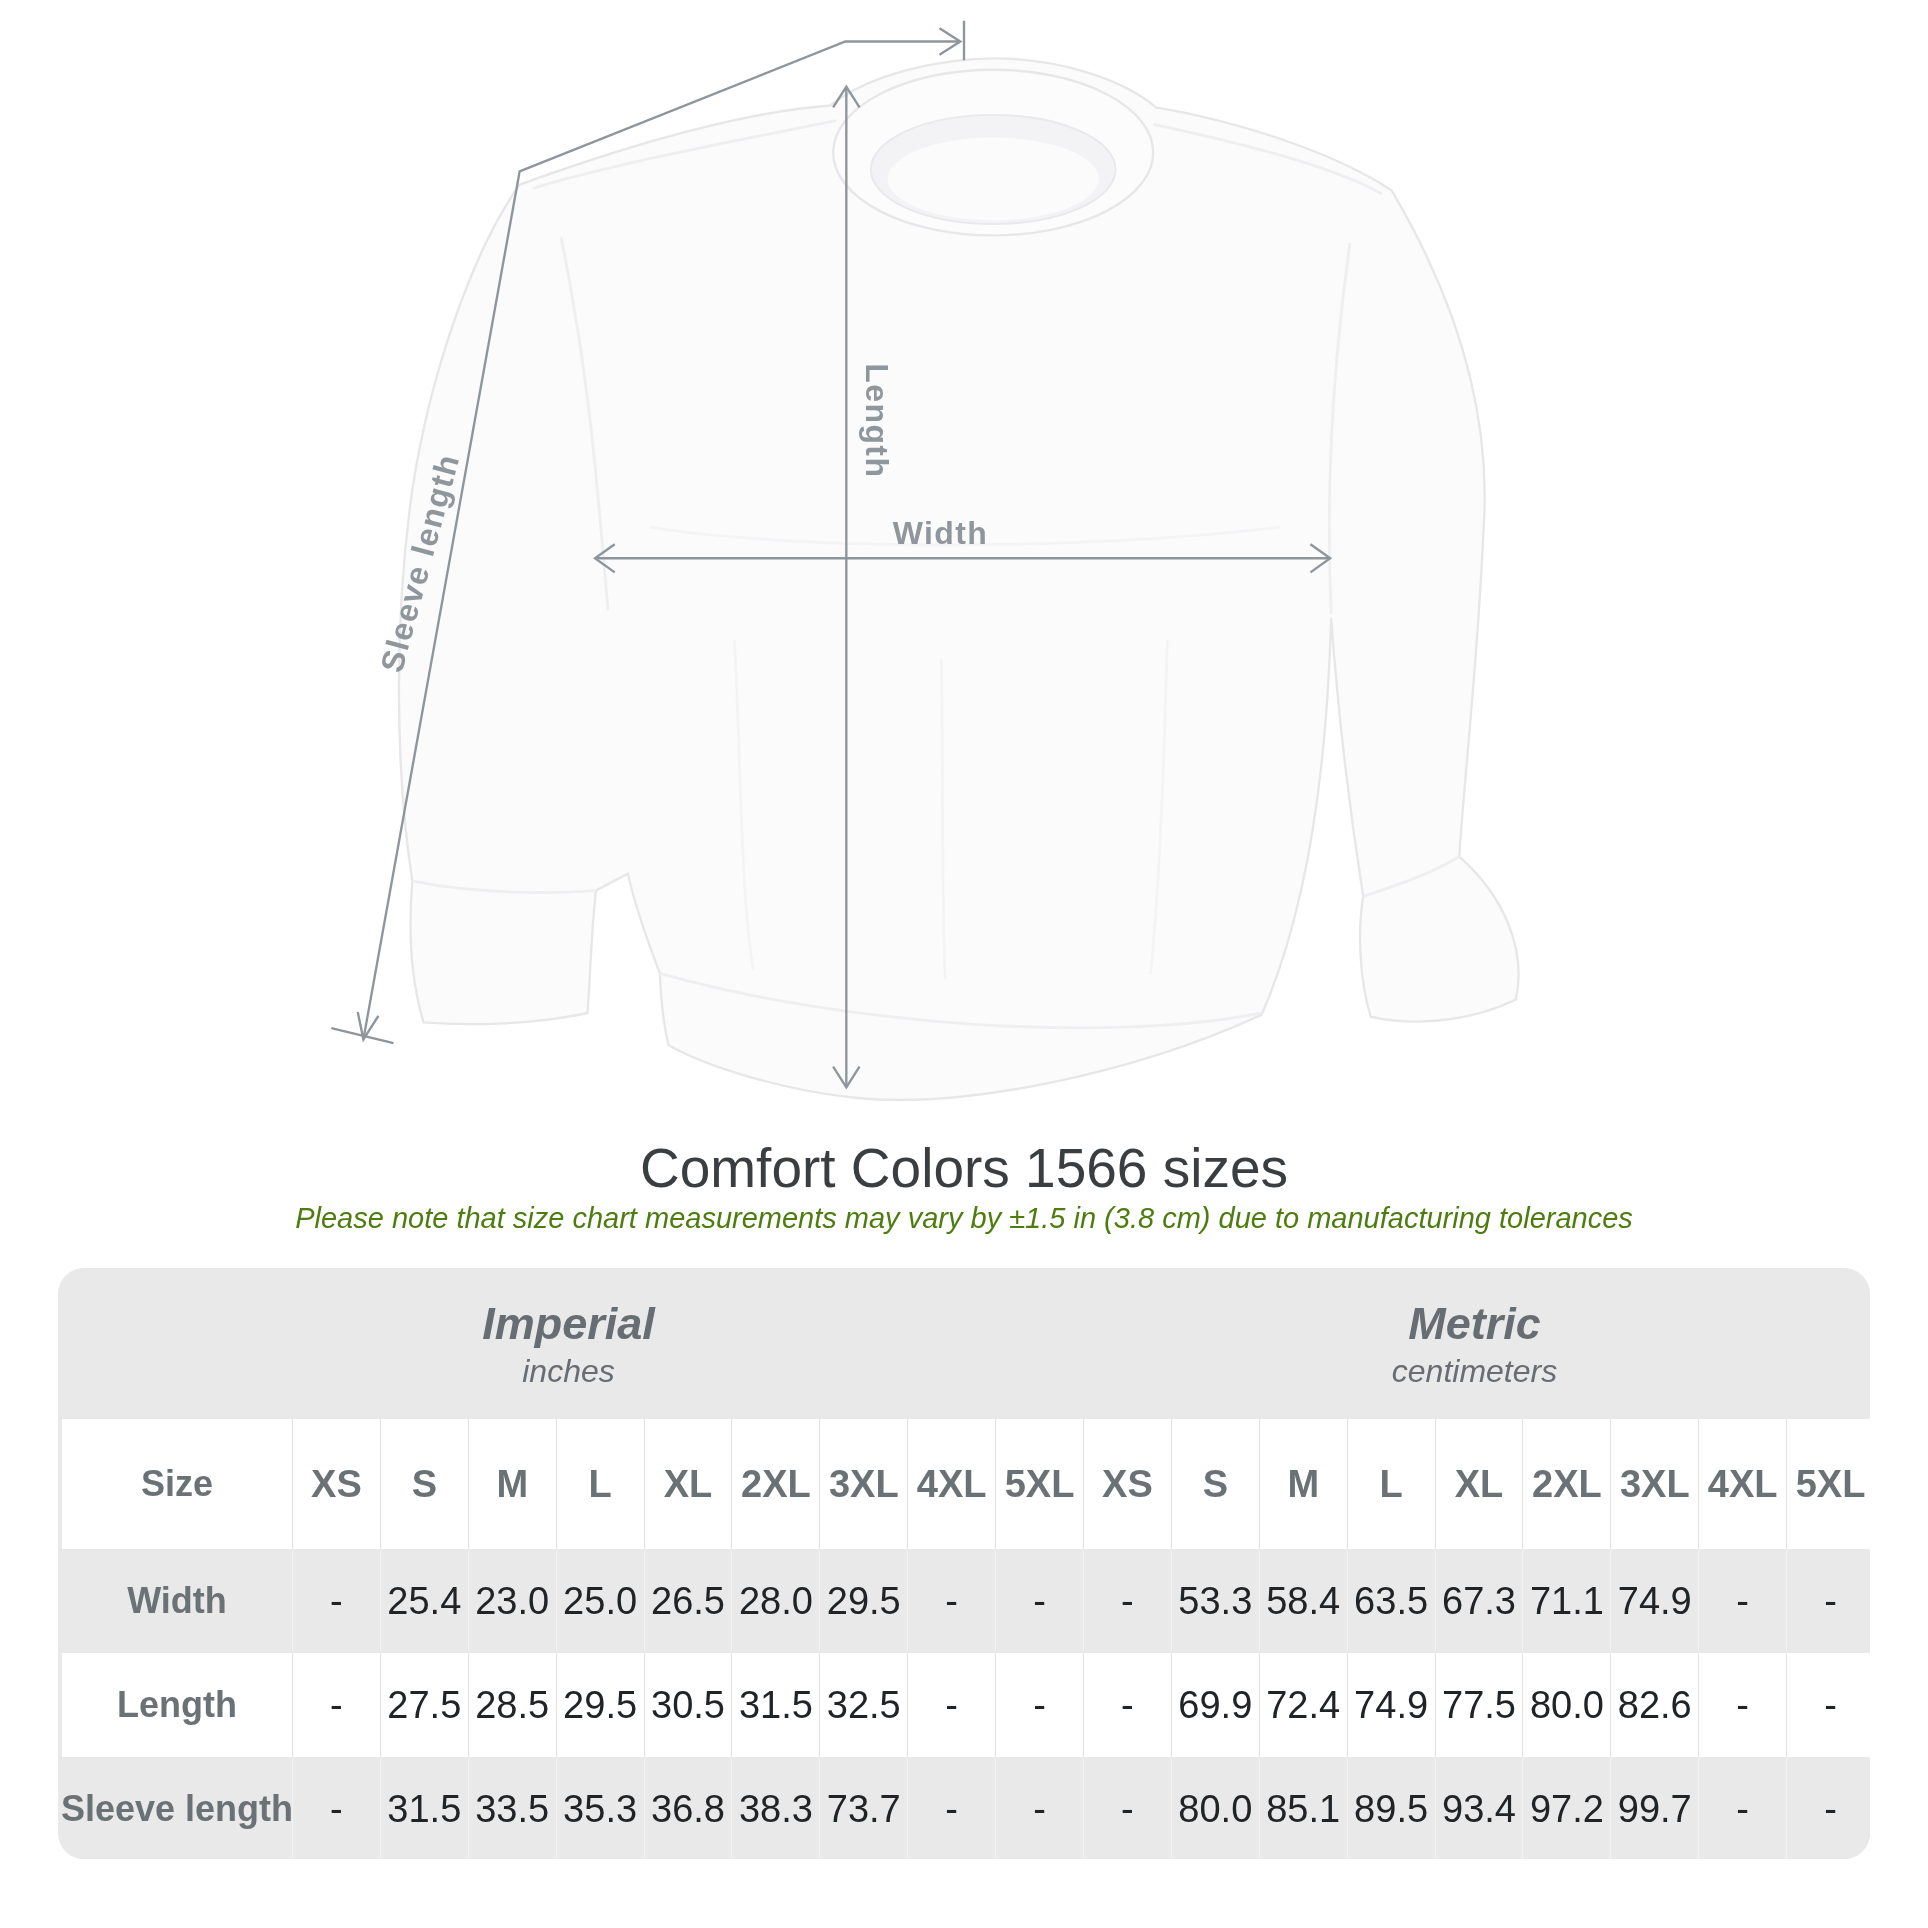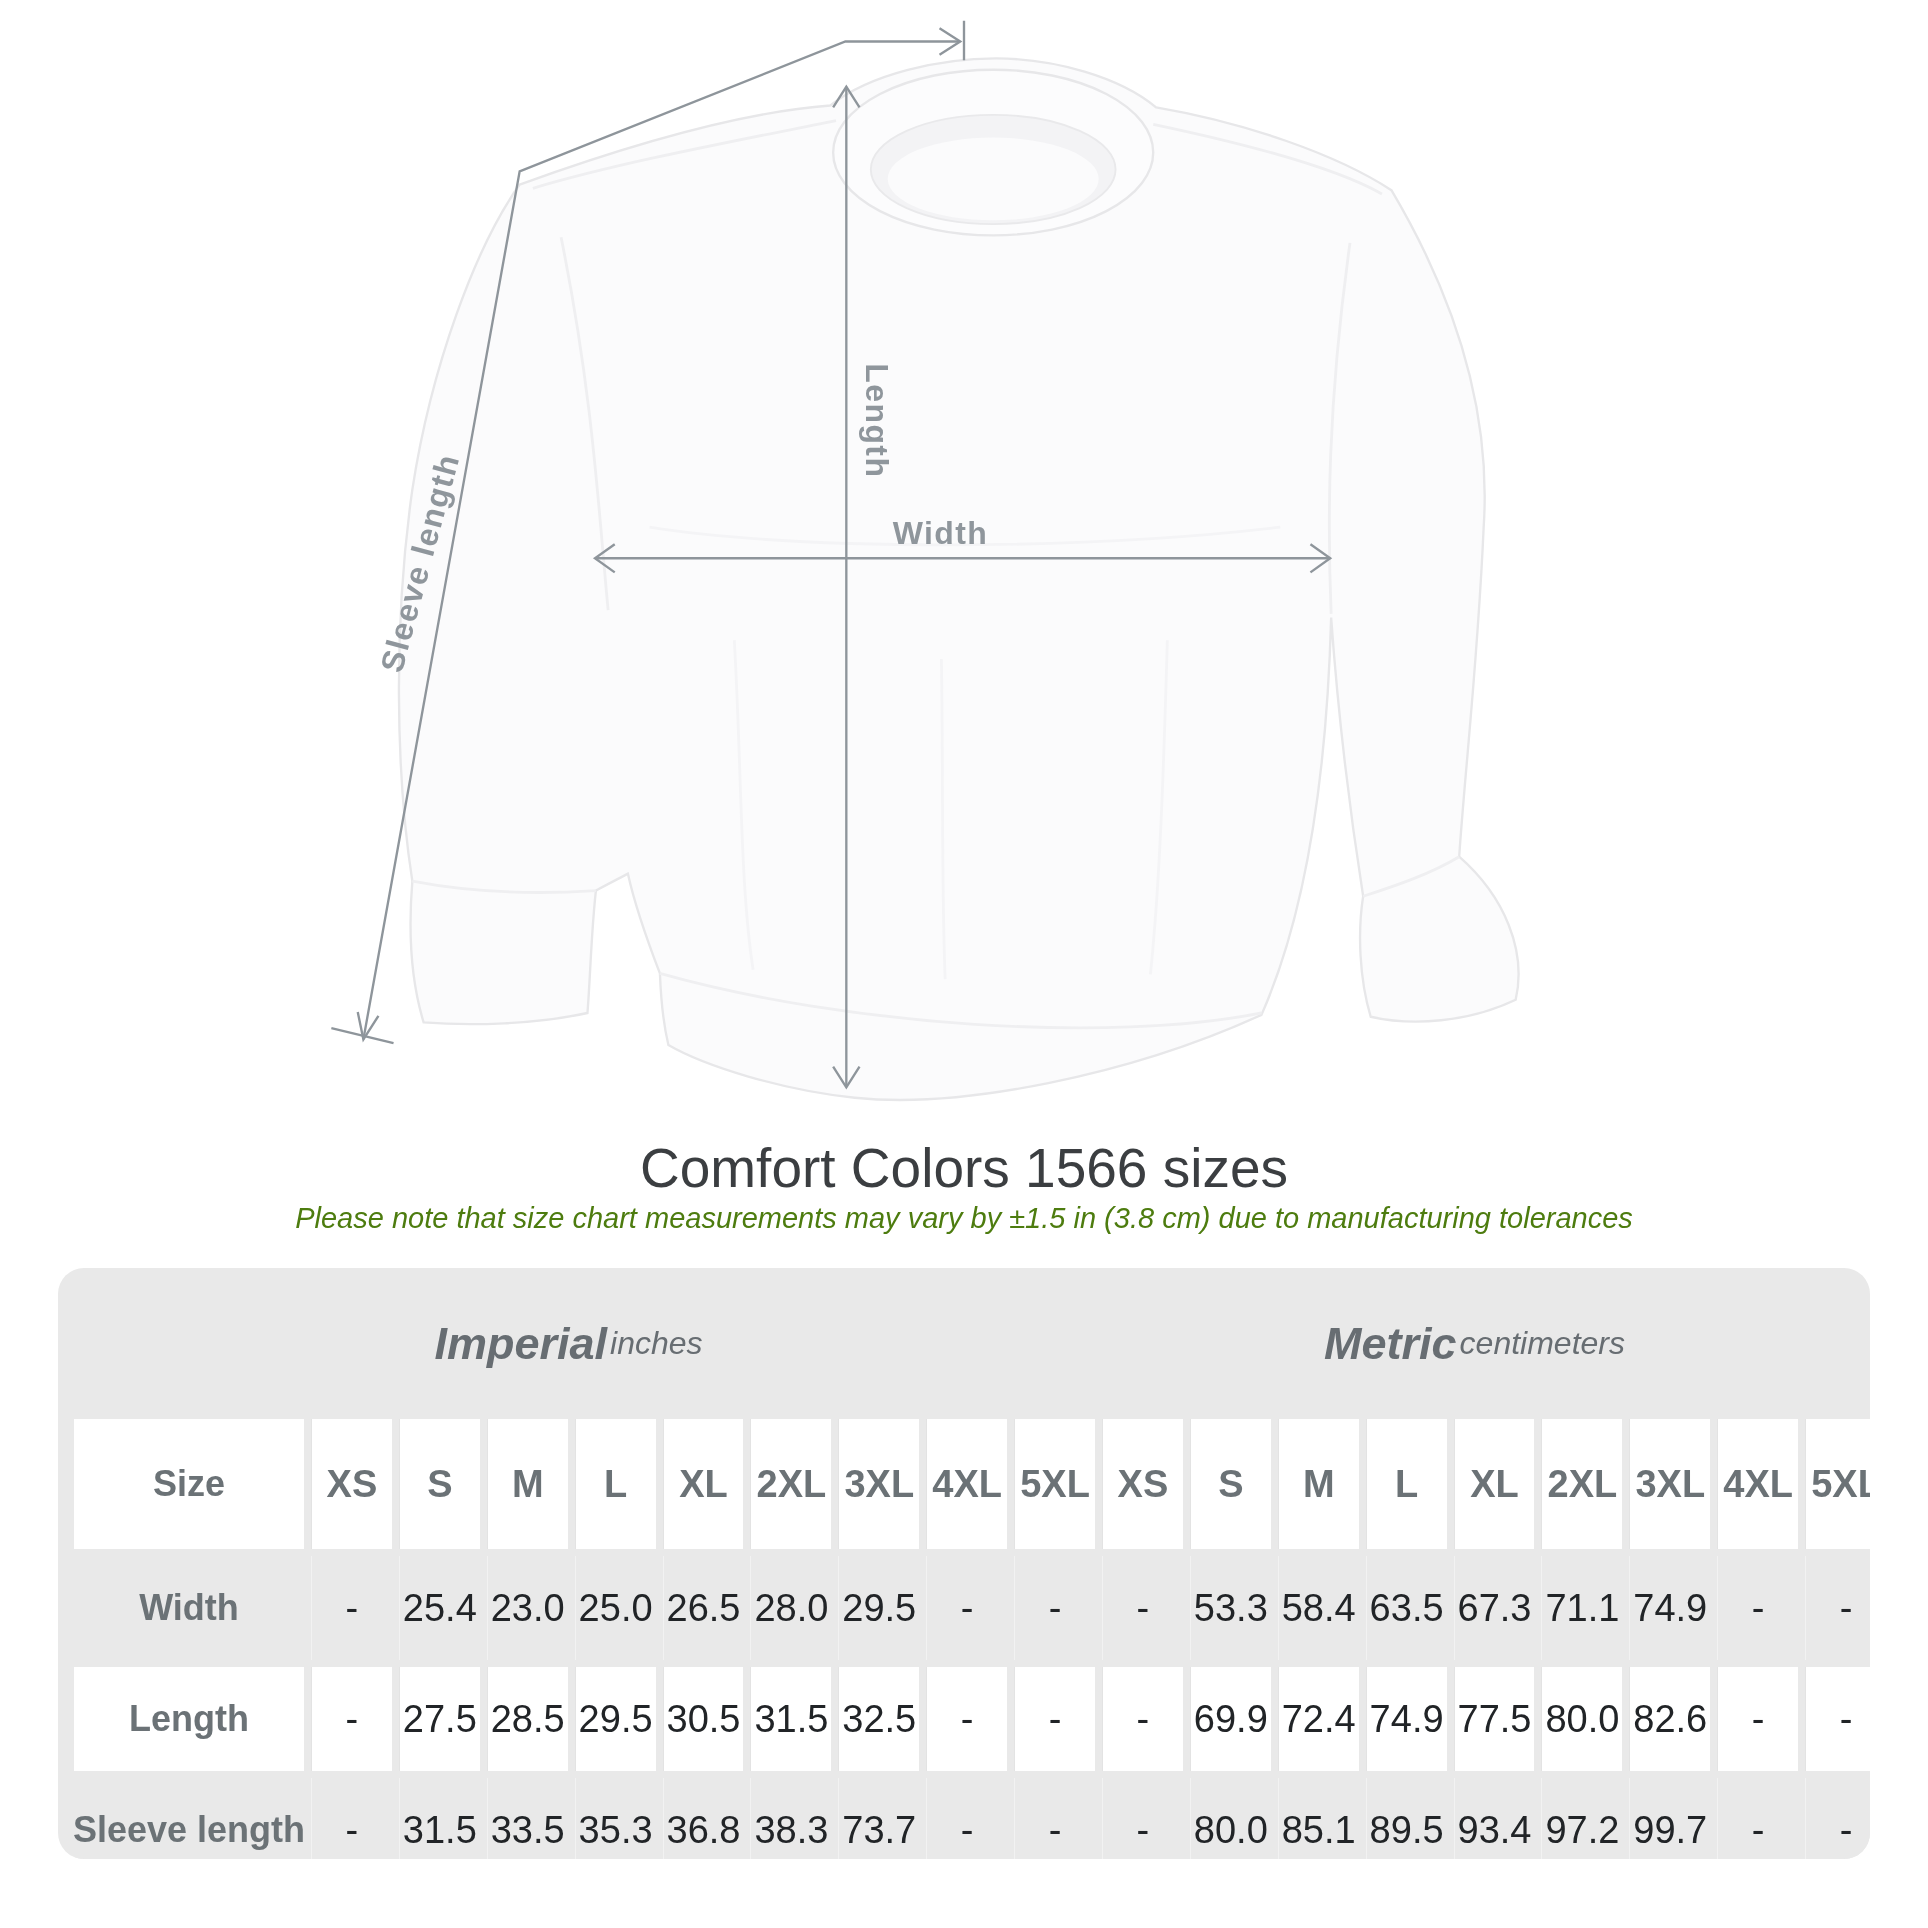--- a/index.html
+++ b/index.html
@@ -16,29 +16,29 @@
   .title{position:absolute;top:1136px;left:0;width:100%;text-align:center;
          font-weight:400;font-size:55px;color:#3b3e41;}
   .note{position:absolute;top:1202px;left:0;width:100%;text-align:center;
         font-style:italic;font-size:29px;color:#4d7c0f;}
 
   
   .size-table{position:absolute;left:58px;top:1268px;width:1812px;height:591px;
               background:#e9e9e9;border-radius:26px;overflow:hidden;}
   .band{position:absolute;left:0;top:0;width:100%;height:151px;display:grid;
         grid-template-columns:230px repeat(18,1fr);}
-  .band-cell{display:flex;flex-direction:row;align-items:center;justify-content:center;gap:3px;}
+  .band-cell{display:flex;flex-direction:column;align-items:center;justify-content:center;gap:3px;}
   .band-cell.imperial{grid-column:1/11;}
   .band-cell.metric{grid-column:11/20;}
   .unit-title{font-weight:700;font-style:italic;font-size:45px;color:#676d72;}
   .unit-sub{font-style:italic;font-size:32px;color:#676d72;}
 
-  .grid{position:absolute;left:16px;top:151px;width:100%;height:441px;display:grid;
+  .grid{position:absolute;left:4px;top:151px;width:100%;height:441px;display:grid;
         grid-template-columns:230px repeat(18,1fr);
-        grid-template-rows:130px 104px 104px 104px;gap:7px;}
+        grid-template-rows:130px 104px 104px 104px;}
   .cell{display:flex;align-items:center;justify-content:center;white-space:nowrap;
         border-left:1.9px solid transparent;}
   .cell.row-white{background:#ffffff;border-left-color:#e3e3e3;}
   .cell.row-gray{background:#e9e9e9;border-left-color:#f2f2f2;}
   .cell.label{border-left:none !important;font-weight:700;font-size:36px;color:#6b7276;}
   .cell.head{font-weight:700;font-size:38px;color:#6b7276;}
   .cell.val{font-size:38px;color:#212427;}
 </style>
 </head>
 <body>

